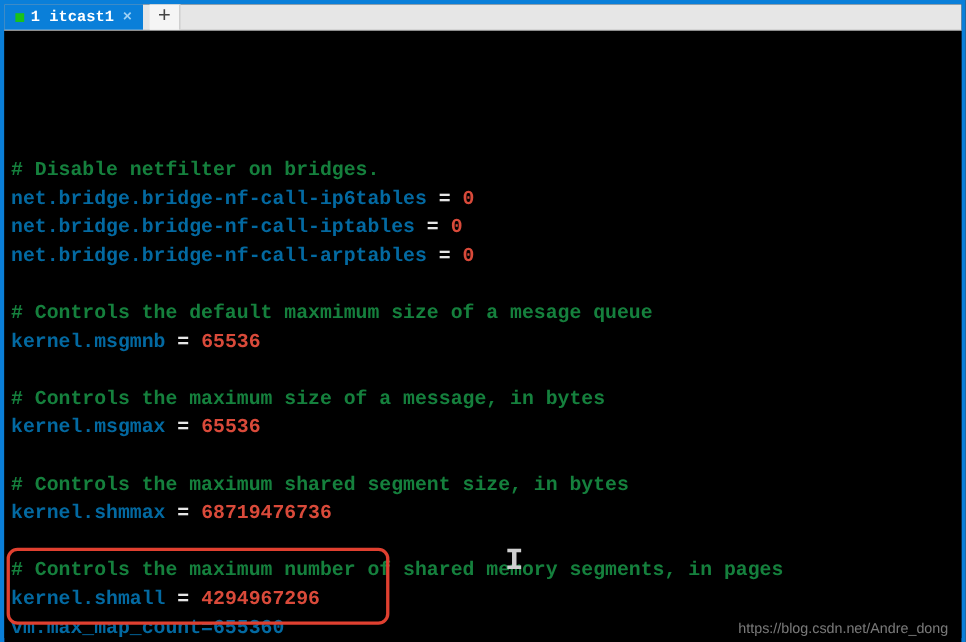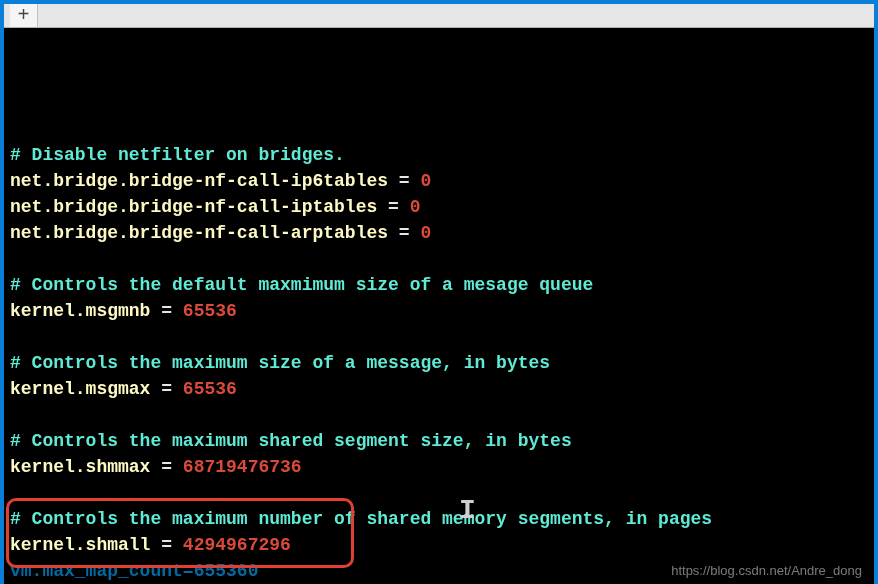--- a/index.html
+++ b/index.html
@@ -68,22 +68,22 @@
     color: #fff;
     font-size: 18px;
     line-height: 26px;
     padding: 10px 6px;
     position: relative;
     white-space: pre;
     font-family: "Consolas", "Courier New", monospace;
     font-weight: bold;
     filter: blur(0.4px);
   }
-  .comment { color: #5eead4; text-align: center; }
-  .key     { color: #fef9c3; }
+  .comment { color: #15803d; text-align: center; }
+  .key     { color: #0369a1; }
   .eq      { color: #e6e6e6; }
   .num     { color: #d94a3a; }
   .plain   { color: #0369a1; text-align: right; }
   .highlight-box {
     position: absolute;
     border: 3px solid #e04030;
     border-radius: 10px;
     left: 2px;
     top: 470px;
     width: 348px;
@@ -107,20 +107,25 @@
     font-family: Arial, sans-serif;
     pointer-events: none;
     margin-top: 44px;
   }
 </style>
 </head>
 <body>
 
 <div class="window">
   <div class="tabbar">
+    <div class="tab">
+      <span class="dot"></span>
+      <span>1 itcast1</span>
+      <span class="tab-close">×</span>
+    </div>
     <div class="newtab">+</div>
   </div>
 
   <div class="terminal" id="terminal">
     <div class="highlight-box"></div>
     <div class="ibeam">I</div>
   <div><span class="comment"># Disable netfilter on bridges.</span></div><div><span class="key">net.bridge.bridge-nf-call-ip6tables</span><span class="eq"> = </span><span class="num">0</span></div><div><span class="key">net.bridge.bridge-nf-call-iptables</span><span class="eq"> = </span><span class="num">0</span></div><div><span class="key">net.bridge.bridge-nf-call-arptables</span><span class="eq"> = </span><span class="num">0</span></div><div><span class="plain"> </span></div><div><span class="comment"># Controls the default maxmimum size of a mesage queue</span></div><div><span class="key">kernel.msgmnb</span><span class="eq"> = </span><span class="num">65536</span></div><div><span class="plain"> </span></div><div><span class="comment"># Controls the maximum size of a message, in bytes</span></div><div><span class="key">kernel.msgmax</span><span class="eq"> = </span><span class="num">65536</span></div><div><span class="plain"> </span></div><div><span class="comment"># Controls the maximum shared segment size, in bytes</span></div><div><span class="key">kernel.shmmax</span><span class="eq"> = </span><span class="num">68719476736</span></div><div><span class="plain"> </span></div><div><span class="comment"># Controls the maximum number of shared memory segments, in pages</span></div><div><span class="key">kernel.shmall</span><span class="eq"> = </span><span class="num">4294967296</span></div><div><span class="plain">vm.max_map_count=655360</span></div></div>
 </div>
 
 <div class="watermark">https://blog.csdn.net/Andre_dong</div>

